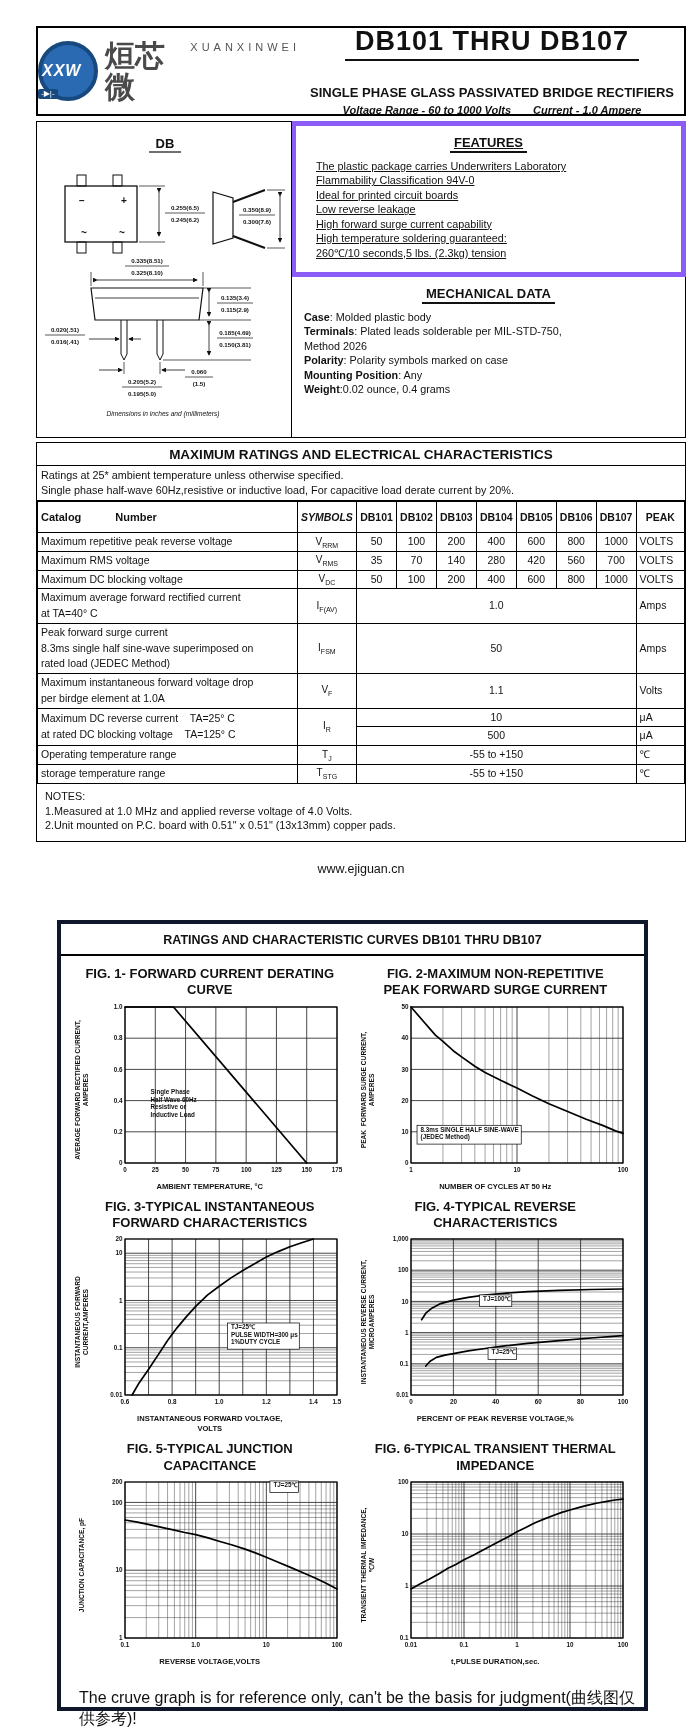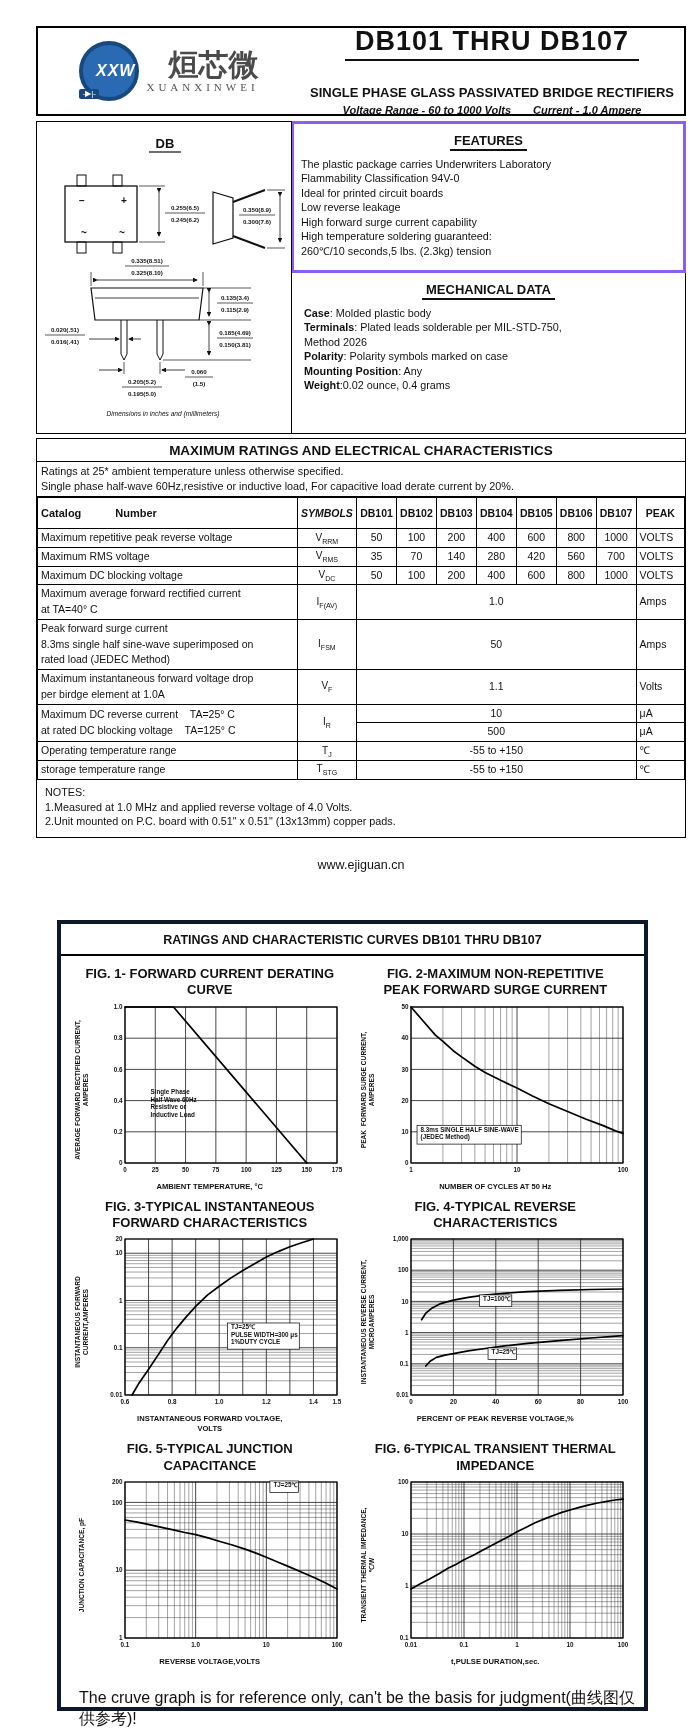--- a/index.html
+++ b/index.html
@@ -3,35 +3,35 @@
 <meta charset="utf-8">
 <style>
   html,body{margin:0;padding:0;background:#fff;}
   .sheet{position:relative;width:694px;height:1736px;background:#fff;color:#111;
          font-family:"Liberation Sans",sans-serif;overflow:hidden;}
   
   .page1{position:absolute;left:36px;top:26px;width:650px;}
   .header-box{border:2px solid #000;height:86px;display:flex;align-items:center;}
   .brand{width:262px;display:flex;align-items:center;justify-content:center;gap:7px;}
   .logo-circle{width:52px;height:52px;border-radius:50%;background:#2a6ab3;border:4px solid #17497f;
-               display:flex;flex-direction:column;align-items:flex-end;justify-content:center;position:relative;flex:0 0 auto;}
+               display:flex;flex-direction:column;align-items:flex-start;justify-content:center;position:relative;flex:0 0 auto;}
   .logo-xxw{color:#fff;font-weight:bold;font-style:italic;font-size:16px;letter-spacing:1px;}
   .logo-diode{position:absolute;bottom:-2px;left:-4px;background:#17497f;color:#fff;font-size:8px;
               padding:0 3px;border-radius:2px;line-height:10px;}
-  .brand-names{display:flex;flex-direction:column;align-items:flex-end;font-family:Liberation Serif, serif;}
+  .brand-names{display:flex;flex-direction:row;align-items:flex-start;}
   .brand-cn{font-size:30px;font-weight:bold;color:#4a4a4a;line-height:1.05;}
   .brand-en{font-size:11px;letter-spacing:4px;color:#555;margin-top:1px;}
   .titles{flex:1;display:flex;flex-direction:column;align-items:center;justify-content:center;}
   .part-range{font-size:27px;font-weight:bold;border-bottom:2px solid #111;padding:0 10px 2px;letter-spacing:1px;}
   .subtitle{font-size:13px;font-weight:bold;margin-top:24px;}
   .vr-line{font-size:11px;font-style:italic;font-weight:bold;margin-top:4px;display:flex;gap:22px;}
   .mid{display:flex;margin-top:5px;align-items:stretch;}
   .draw-box{width:254px;border:1px solid #000;position:relative;}
   .right-col{flex:1;display:flex;flex-direction:column;margin-left:-1px;}
-  .feat-box{border:3px solid #8b5cf6;height:144px;padding:2px 7px 0;}
+  .feat-box{border:5px solid #8b5cf6;height:144px;padding:2px 20px 0;text-decoration:underline;}
   .mech-box{border:1px solid #000;border-top:none;flex:1;padding:2px 12px 0;min-height:158px;}
   .sec-head{text-align:center;font-size:13px;font-weight:bold;margin:7px 0 9px;}
   .sec-head span{border-bottom:2px solid #111;padding:0 4px 1px;}
   .txt-line{font-size:10.8px;line-height:1.34;}
   .txt-line b{font-weight:bold;}
   
   .ratings-sec{border:1px solid #000;margin-top:4px;}
   .ratings-head{border-bottom:1px solid #000;text-align:center;font-weight:bold;font-size:13.5px;padding:4px 0 3px;}
   .ratings-sub{font-size:10.8px;line-height:1.35;padding:2px 4px 3px;border-bottom:1px solid #000;}
   table.ratings{width:100%;border-collapse:collapse;font-size:10.5px;}

